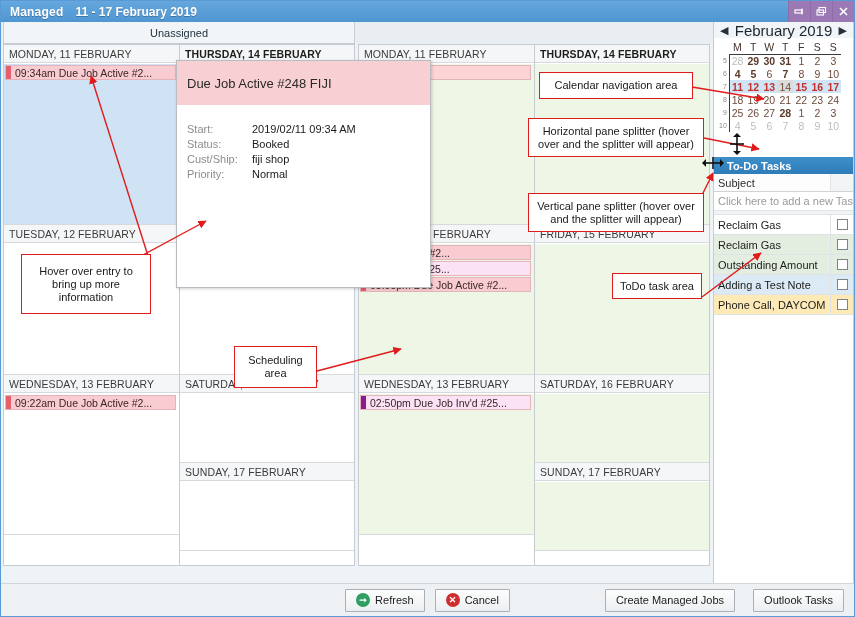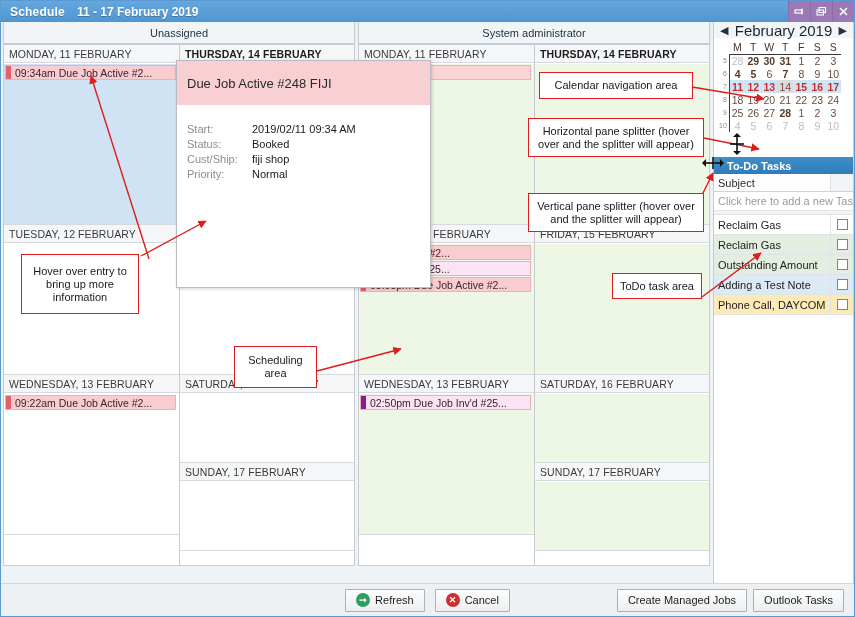--- a/index.html
+++ b/index.html
@@ -207,31 +207,31 @@
     display: flex; align-items: center;
   }
   .fbtn {
     height: 23px; background: linear-gradient(to bottom,#fdfdfd,#eceff1);
     border: 1px solid #a9b0b6; border-radius: 1px;
     display: flex; align-items: center; justify-content: center;
     padding: 0 10px; font-size: 11px; color: #1c1c1c; cursor: default;
     gap: 5px;
   }
   #footer .center { position: absolute; left: 0; right: 0; display: flex; justify-content: center; gap: 10px; }
-  #footer .right { position: absolute; right: 10px; display: flex; gap: 6px; }
+  #footer .right { position: absolute; right: 10px; display: flex; gap: 18px; }
   .circ { width: 14px; height: 14px; border-radius: 50%; display: flex; align-items: center; justify-content: center;
           color: #fff; font-size: 9px; font-weight: bold; }
 </style>
 </head>
 <body>
 
 <div id="app">
 
   <div id="titlebar">
-    <span class="t-title">Schedule</span>
+    <span class="t-title">Managed</span>
     <span class="t-range">11 - 17 February 2019</span>
     <div class="t-btns">
       <div class="t-btn">
         <svg width="11" height="11" viewBox="0 0 11 11">
             <rect x="1" y="4" width="7" height="3" fill="none" stroke="#fff" stroke-width="1.2"></rect>
             <line x1="8" y1="2.5" x2="8" y2="8.5" stroke="#fff" stroke-width="1.2"></line>
           </svg>
       </div>
       <div class="t-btn">
         <svg width="11" height="11" viewBox="0 0 11 11">
@@ -244,23 +244,20 @@
             <line x1="2" y1="2" x2="9" y2="9" stroke="#fff" stroke-width="1.6"></line>
             <line x1="9" y1="2" x2="2" y2="9" stroke="#fff" stroke-width="1.6"></line>
           </svg>
       </div>
     </div>
   </div>
 
   <div class="grp-header-row">
     <div class="grp-header" style="left:2px; width:352px;">
       <span>Unassigned</span>
-    </div>
-    <div class="grp-header" style="left:357px; width:352px;">
-      <span>System administrator</span>
     </div>
   </div>
 
   <div class="pane" style="left:2px; top:43px; width:352px; height:522px;">
     <div class="daycol" style="left:0; width:175px;">
         <div class="daycell" style="top: 0px; height: 180px; border-bottom: 1px solid rgb(214, 218, 222);">
           <div class="dayhdr">MONDAY, 11 FEBRUARY</div>
           <div class="daybody" style="background: rgb(207, 227, 245);">
             <div class="appt" style="background: rgb(249, 204, 209);">
               <span class="bar" style="background: rgb(228, 96, 109);"></span>
@@ -550,21 +547,21 @@
   </div>
   <div class="splitcur" style="left:701px; top:154px;">
     <svg width="22" height="16" viewBox="0 0 22 16">
       <line x1="3" y1="8" x2="19" y2="8" stroke="#111" stroke-width="1.6"></line>
       <line x1="11" y1="2" x2="11" y2="14" stroke="#111" stroke-width="1.6"></line>
       <path d="M0,8 L4,4 L4,12 z" fill="#111"></path>
       <path d="M22,8 L18,4 L18,12 z" fill="#111"></path>
     </svg>
   </div>
 
-  <div class="anno" style="left:20px; top:253px; width:118px; height:60px;">Hover over entry to bring up more information</div>
+  <div class="anno" style="left:20px; top:253px; width:130px; height:60px;">Hover over entry to bring up more information</div>
   <div class="anno" style="left:538px; top:71px; width:154px; height:27px;">Calendar navigation area</div>
   <div class="anno" style="left:233px; top:345px; width:83px; height:42px;">Scheduling area</div>
   <div class="anno" style="left:527px; top:117px; width:176px; height:39px;">Horizontal pane splitter (hover over and the splitter will appear)</div>
   <div class="anno" style="left:527px; top:192px; width:176px; height:39px;">Vertical pane splitter (hover over and the splitter will appear)</div>
   <div class="anno" style="left:611px; top:272px; width:90px; height:26px;">ToDo task area</div>
 
   <div id="footer">
     <div class="center">
       <div class="fbtn">
         <span class="circ" id="refresh-circ" style="background: rgb(46, 158, 99);">➞</span>

